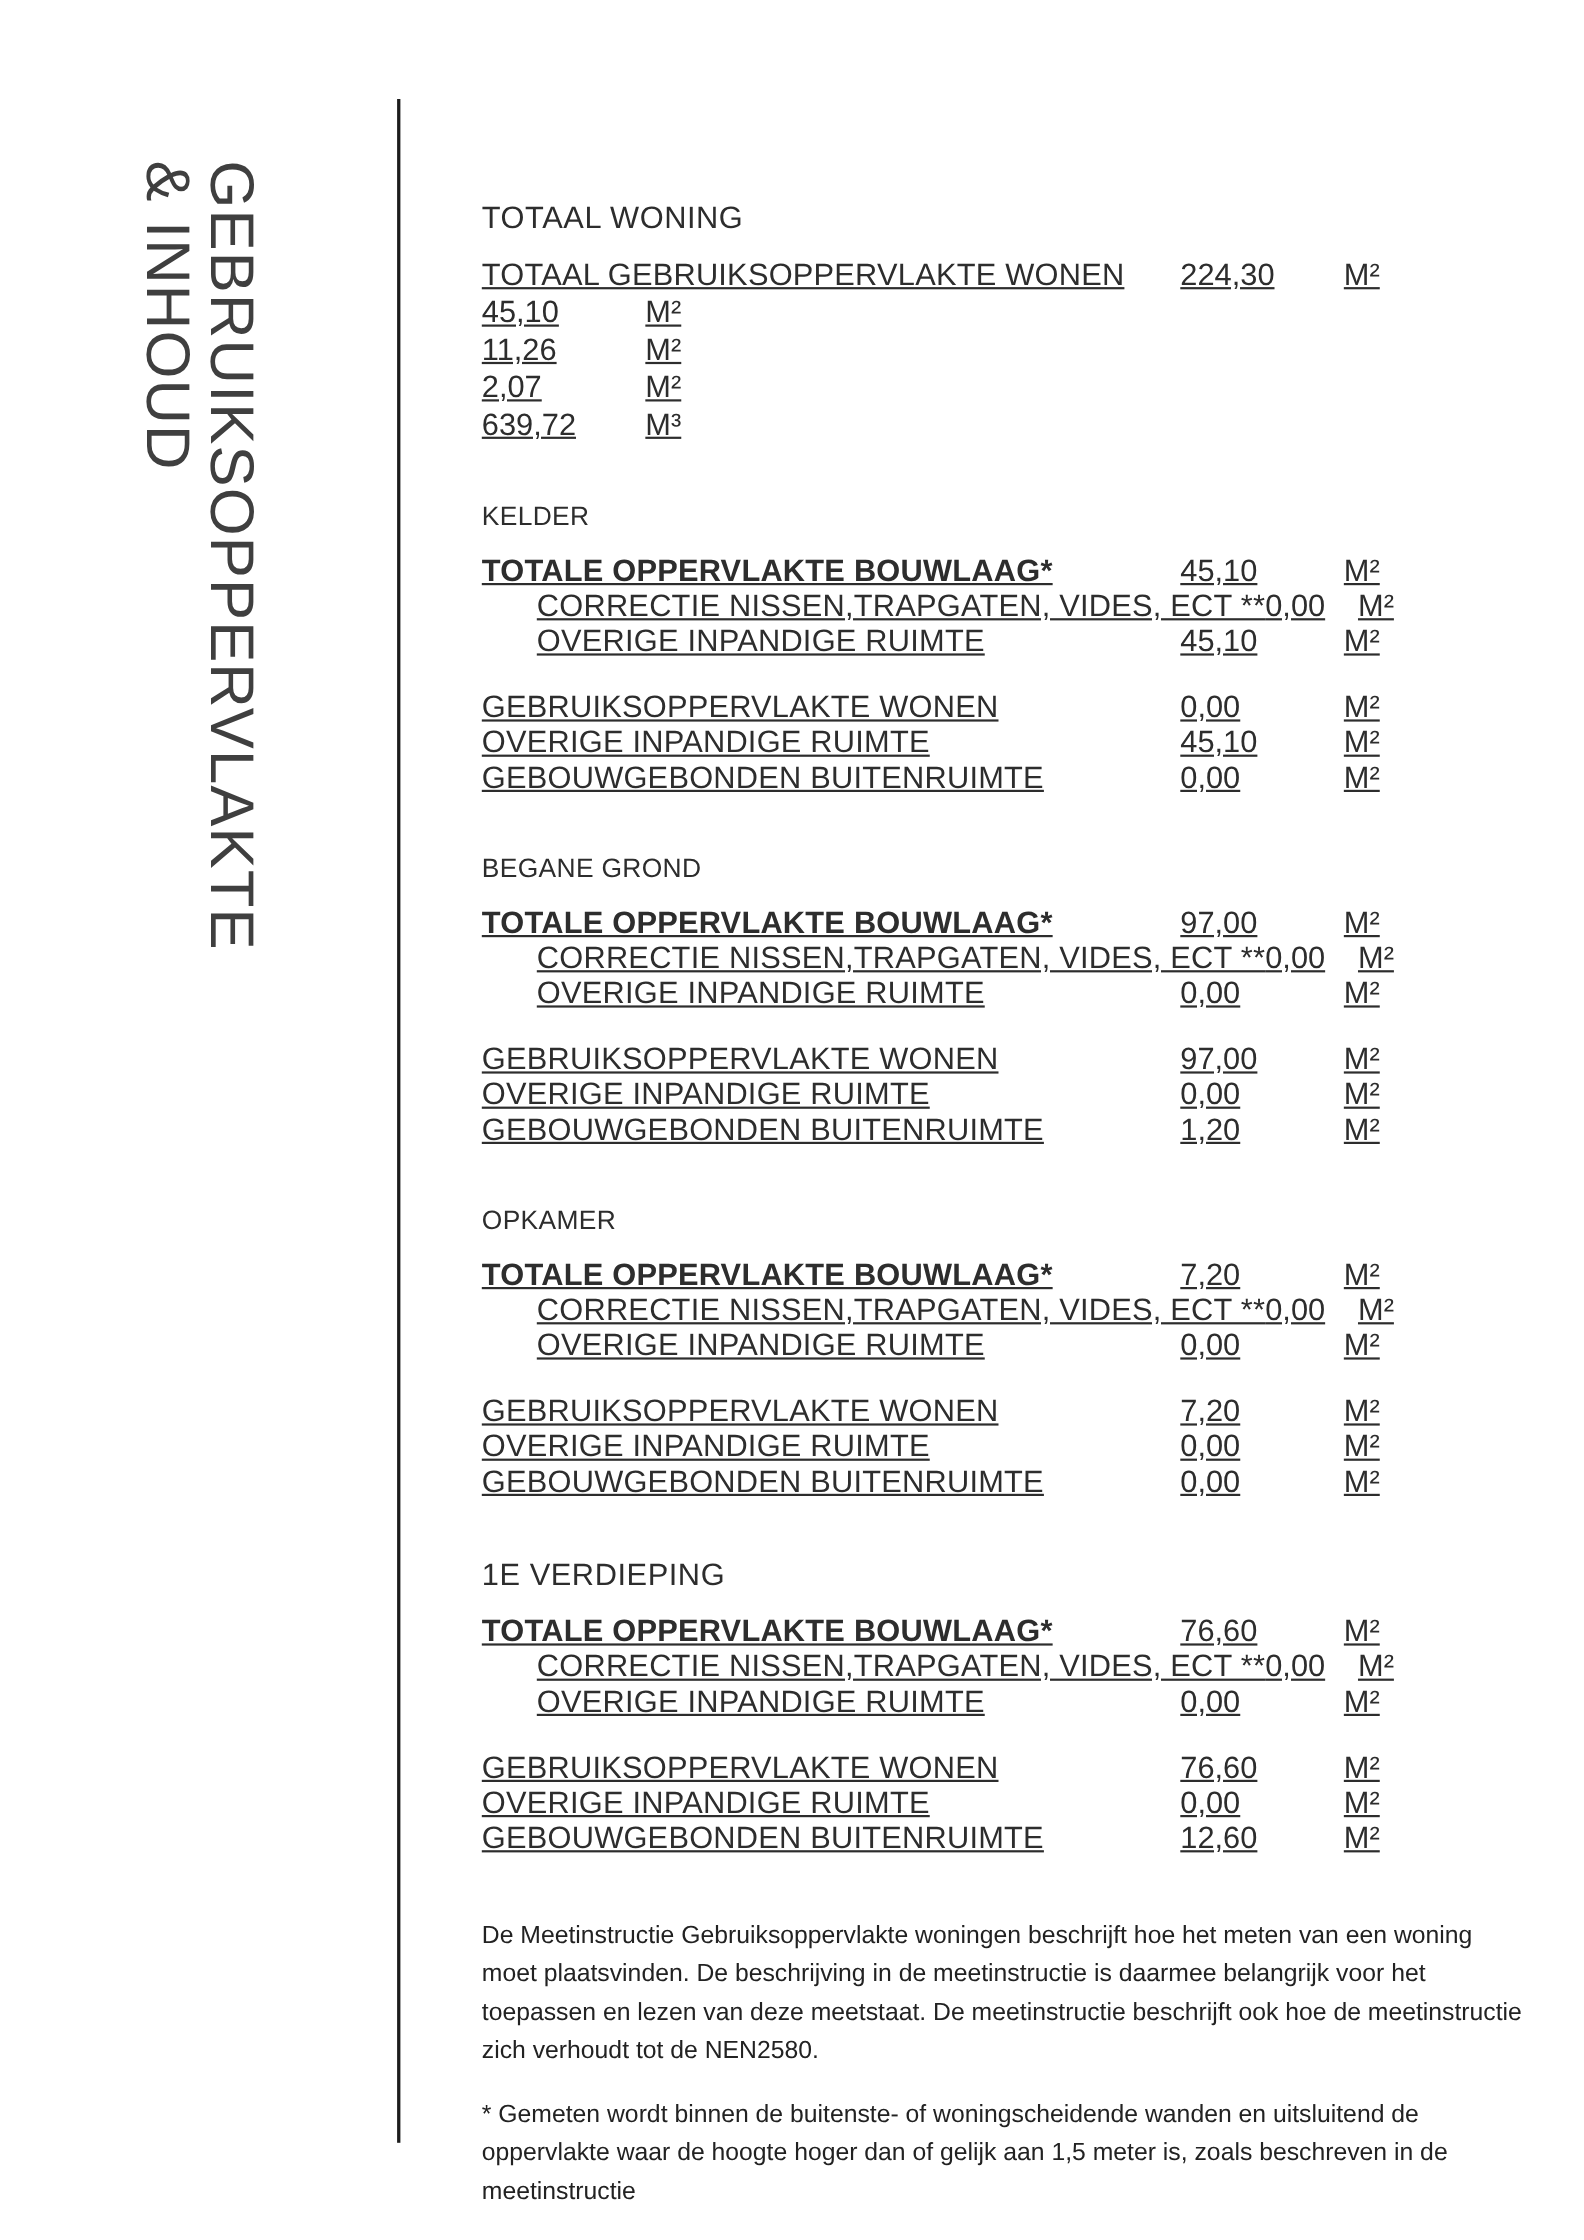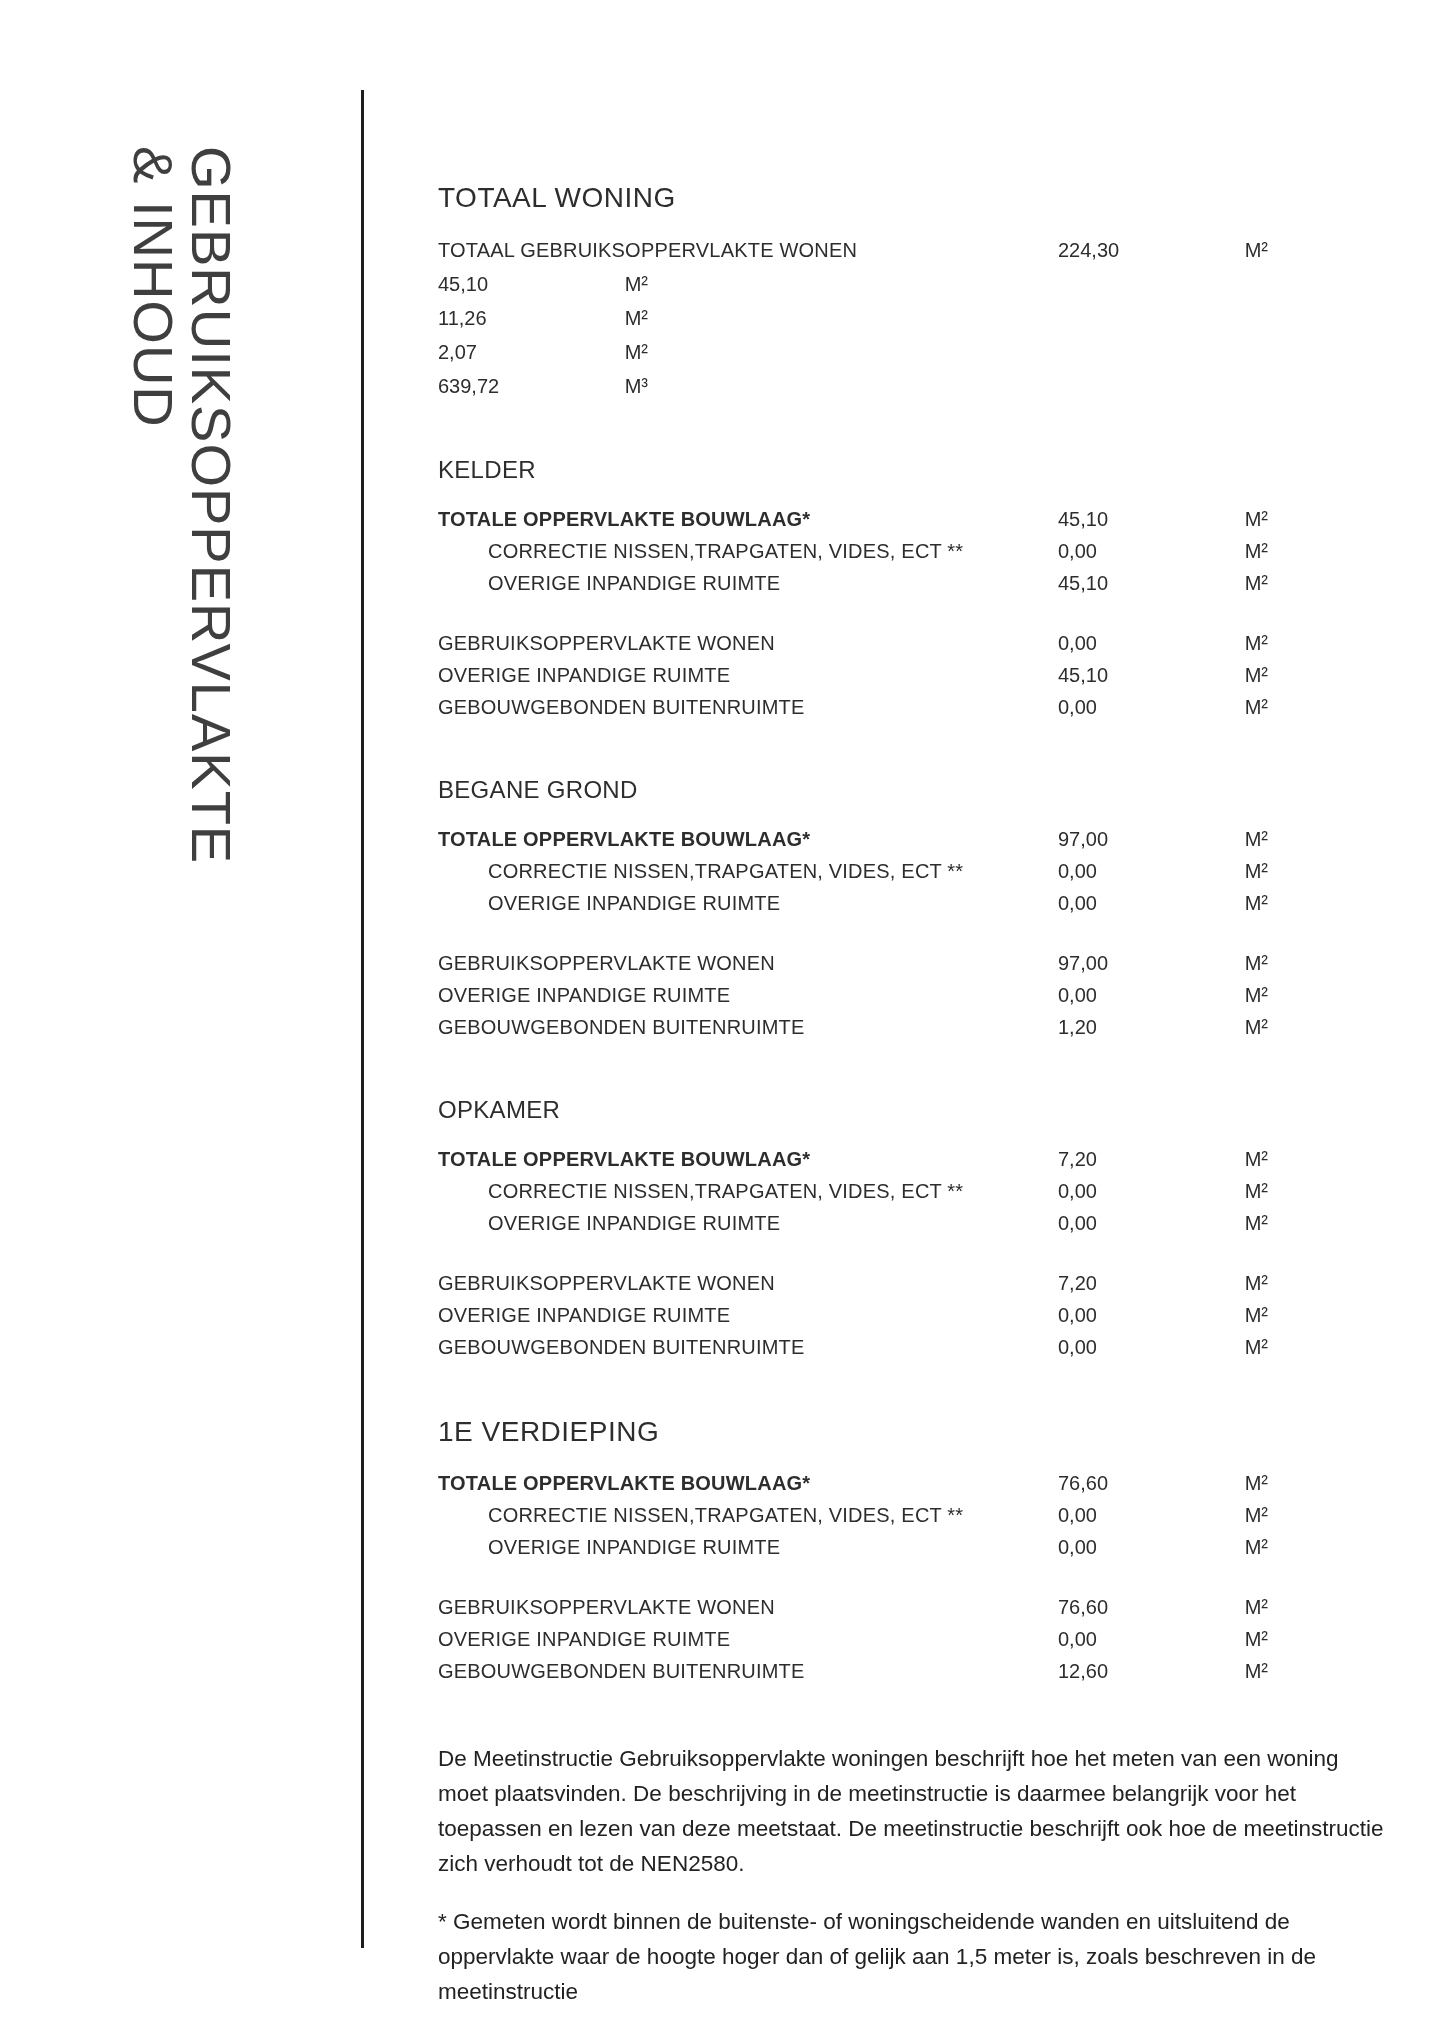--- a/index.html
+++ b/index.html
@@ -51,29 +51,30 @@
   .heading.lg { font-size: 28px; line-height: 30px; letter-spacing: 0.5px; }
   .heading.sm { font-size: 24px; line-height: 26px; letter-spacing: 0.3px; }
 
   .group + .group { margin-top: 28px; }
 
   .row {
     display: flex;
     align-items: center;
     height: 32px;
     width: 830px;
-    font-size: 20px;
+    font-size: 28px;
     color: #2d2d2d;
+    text-decoration: underline;
   }
   .section-tw .row { height: 34px; }
   .row .label { flex: 1; letter-spacing: 0.2px; white-space: nowrap; }
   .row.ind .label { padding-left: 50px; }
   .row.b .label { font-weight: 700; }
   .row .value { width: 120px; }
-  .row .unit { width: 60px; margin-left: 30px; text-align: right; }
+  .row .unit { width: 60px; margin-left: 15px; text-align: center; }
 
   .notes { margin-top: 0; }
   .note {
     width: 1005px;
     font-size: 22.5px;
     line-height: 35px;
     color: #222222;
     white-space: pre-line;
   }
   .note + .note { margin-top: 11px; }

